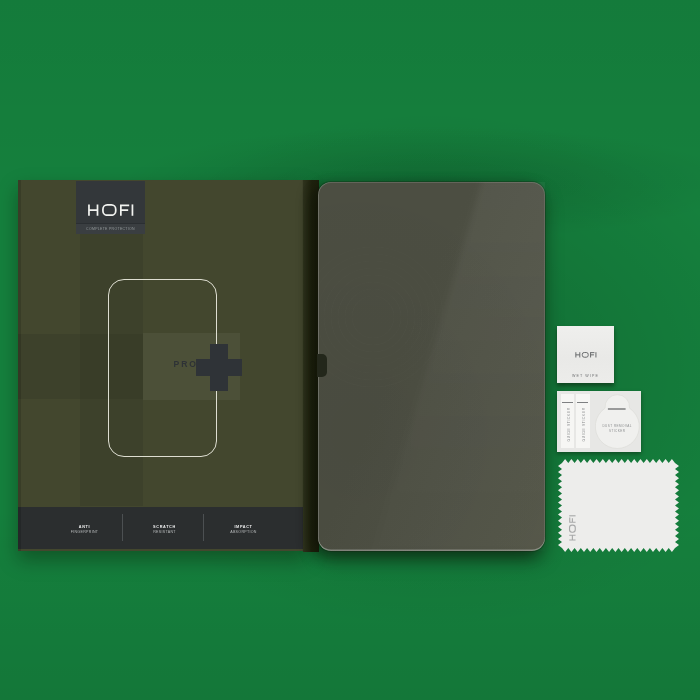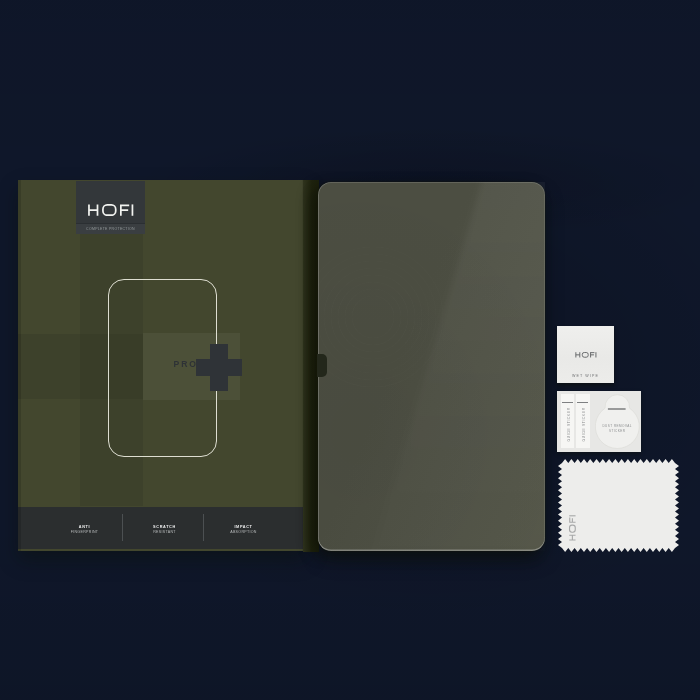--- a/index.html
+++ b/index.html
@@ -1,18 +1,18 @@
 <!DOCTYPE html>
 <html><head>
 <meta charset="utf-8">
 <style>
   html,body{margin:0;padding:0}
   #stage{position:relative;width:700px;height:700px;overflow:hidden;
     font-family:"Liberation Sans",sans-serif;
-    background:#0f172a; will-change:transform;}
+    background:#15803d; will-change:transform;}
   .abs{position:absolute}
 </style>
 </head>
 <body>
 <div id="stage">
 
   <div class="abs" style="left:0;top:0;width:700px;height:700px;
     background:
       radial-gradient(560px 420px at 430px 370px, rgba(0,0,0,0.16), rgba(0,0,0,0) 62%),
       radial-gradient(430px 80px at 430px 183px, rgba(0,0,0,0.15), rgba(0,0,0,0) 72%),

